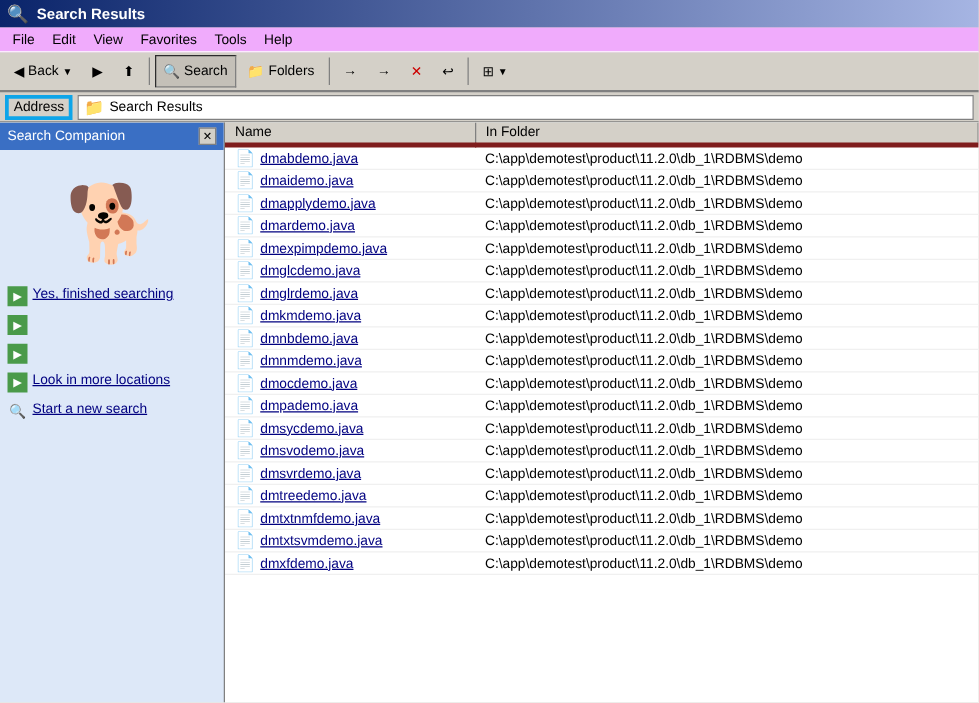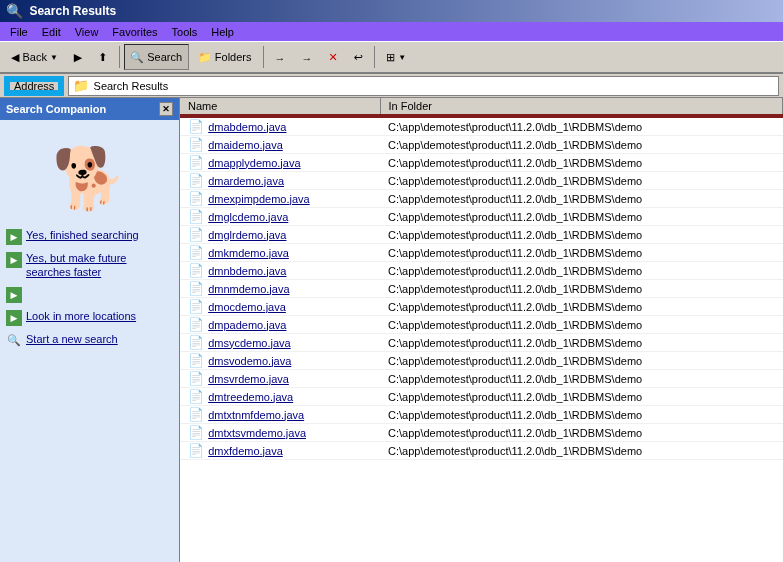--- a/index.html
+++ b/index.html
@@ -13,21 +13,21 @@
       display: flex;
       align-items: center;
       gap: 6px;
       height: 22px;
     }
     .title-bar-icon { font-size: 14px; }
     .title-bar-text { font-weight: bold; font-size: 12px; }
 
     
     .menu-bar {
-      background: #8b5cf6;
+      background: #f0abfc;
       padding: 2px 4px;
       display: flex;
       gap: 2px;
       height: 20px;
       align-items: center;
       border-bottom: 1px solid #fff;
     }
     .menu-item {
       padding: 2px 6px;
       cursor: pointer;
@@ -66,21 +66,21 @@
       display: flex;
       align-items: center;
       gap: 4px;
       height: 24px;
       border-bottom: 1px solid #808080;
     }
     .address-label {
       font-size: 11px;
       padding: 1px 4px;
       background: #d4d0c8;
-      border: 6px solid #0ea5e9;
+      border: 3px solid #0ea5e9;
       height: 20px;
       display: flex;
       align-items: center;
     }
     .address-field {
       flex: 1;
       background: white;
       border: 1px solid #808080;
       height: 20px;
       display: flex;
@@ -106,21 +106,21 @@
       overflow-y: auto;
       position: relative;
     }
     .companion-header {
       background: #3a6fc4;
       color: white;
       padding: 4px 6px;
       display: flex;
       justify-content: space-between;
       align-items: center;
-      font-weight: bold;
+      font-weight: normal;
       font-size: 11px;
     }
     .companion-close {
       background: #d4d0c8;
       border: 1px solid #808080;
       width: 14px;
       height: 14px;
       display: flex;
       align-items: center;
       justify-content: center;
@@ -325,21 +325,20 @@
       </div>
 
 
       <div class="companion-option">
         <div class="option-arrow">▶</div>
         <span class="option-text">Yes, finished searching</span>
       </div>
 
       <div class="companion-option">
         <div class="option-arrow">▶</div>
-        <span class="option-text">Yes, but make future searches faster</span>
       </div>
 
 
       <div class="companion-option">
         <div class="option-arrow">▶</div>
       </div>
 
       <div class="companion-option">
         <div class="option-arrow">▶</div>
         <span class="option-text">Look in more locations</span>

